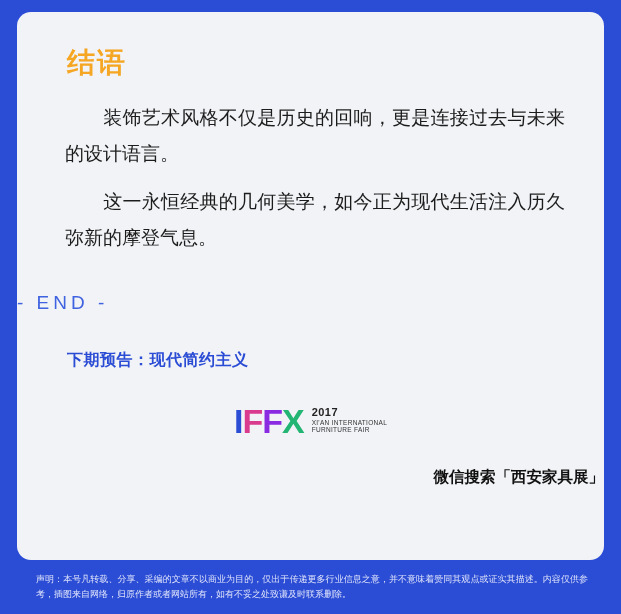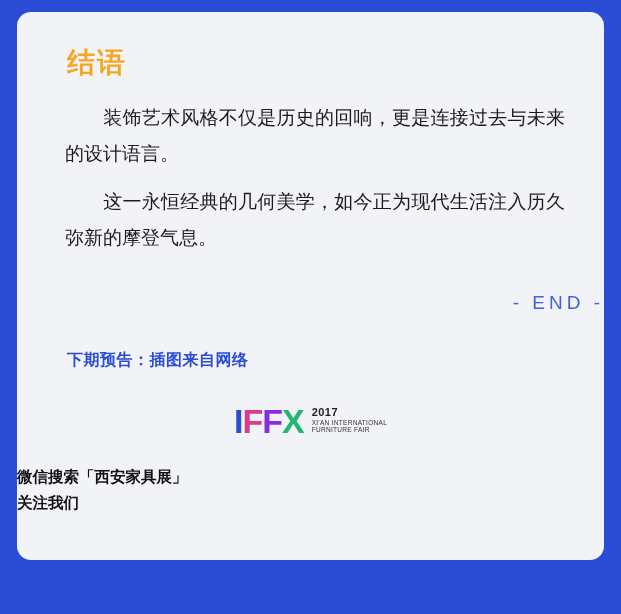--- a/index.html
+++ b/index.html
@@ -51,21 +51,21 @@
     text-align: justify;
   }
   .para1 { top: 88px; }
   .para2 { top: 172px; }
   .indent { display: inline-block; width: 38px; }
   .end-mark {
     position: absolute;
     left: 0;
     right: 0;
     top: 280px;
-    text-align: right;
+    text-align: left;
     font-size: 19px;
     letter-spacing: 4px;
     color: #3f63e0;
     font-weight: normal;
   }
   .next-preview {
     position: absolute;
     left: 50px;
     top: 338px;
     font-size: 16px;
@@ -112,21 +112,21 @@
   .logo-sub1, .logo-sub2 {
     font-size: 6.5px;
     color: #333;
     letter-spacing: 0.3px;
   }
   .promo {
     position: absolute;
     left: 0;
     right: 0;
     top: 452px;
-    text-align: left;
+    text-align: right;
     color: #111;
     font-size: 15.5px;
     font-weight: bold;
     line-height: 26px;
   }
   .disclaimer {
     position: absolute;
     left: 36px;
     top: 572px;
     width: 552px;
@@ -144,37 +144,37 @@
   <div class="card">
 
     <div class="heading">结语</div>
 
     <div class="body-text para2"><span class="indent"></span><span>这一永恒经典的几何美学，如今正为现代生活注入历久弥新的摩登气息。</span></div>
 
     <div class="body-text para1"><span class="indent"></span><span>装饰艺术风格不仅是历史的回响，更是连接过去与未来的设计语言。</span></div>
 
     <div class="end-mark">- END -</div>
 
-    <div class="next-preview">下期预告：插图来自网络</div>
+    <div class="next-preview">下期预告：现代简约主义</div>
 
     <div class="logo-wrap">
       <div class="logo-mark">
         <span class="logo-letter l-i">I</span>
         <span class="logo-letter l-f1">F</span>
         <span class="logo-letter l-f2">F</span>
         <span class="logo-letter l-x">X</span>
       </div>
       <div class="logo-text">
         <div class="logo-year">2017</div>
         <div class="logo-sub1">XI'AN INTERNATIONAL</div>
         <div class="logo-sub2">FURNITURE FAIR</div>
       </div>
     </div>
 
     <div class="promo">
       <div>微信搜索「西安家具展」</div>
-      <div>关注我们</div>
     </div>
 
   </div>
 
+  <div class="disclaimer">声明：本号凡转载、分享、采编的文章不以商业为目的，仅出于传递更多行业信息之意，并不意味着赞同其观点或证实其描述。内容仅供参考，插图来自网络，归原作者或者网站所有，如有不妥之处致谦及时联系删除。</div>
 
 </div>
 
 </body></html>

